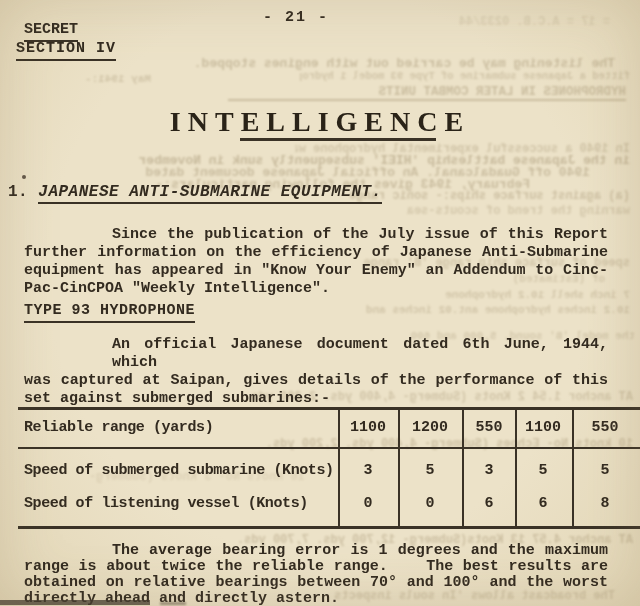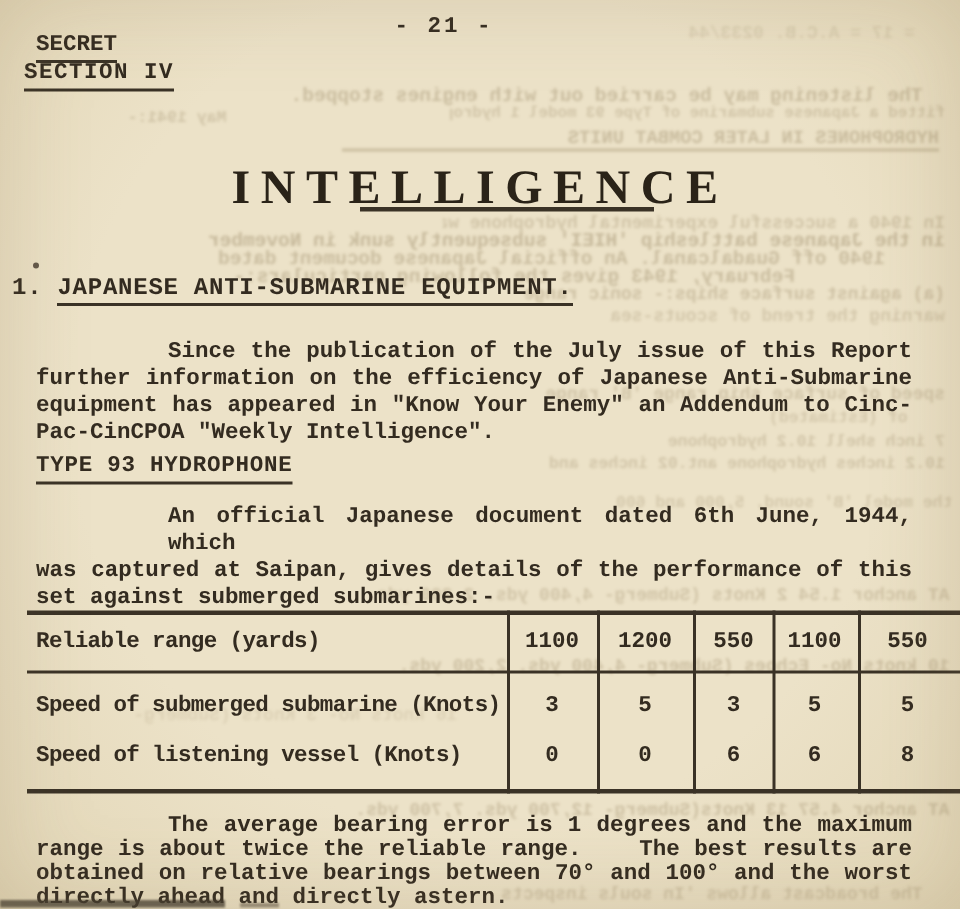--- a/index.html
+++ b/index.html
@@ -21,27 +21,27 @@
   }
   .abs{position:absolute;}
   .tw{font:bold 15px/18px "Liberation Mono", monospace;color:var(--ink);}
   .u{border-bottom:2px solid var(--rule);padding-bottom:1px;}
   .hdr-secret{left:24px;top:21px;}
   .hdr-page{left:263px;top:9px;letter-spacing:2px;}
   .hdr-ref{left:444px;top:9px;}
   .section-hd{left:16px;top:40px;letter-spacing:1px;}
   .doc-title{
     left:0;right:0;top:106px;text-align:center;
-    font-family:"Liberation Serif", serif;font-weight:bold;font-size:32px;
+    font-family:"Liberation Serif", serif;font-weight:bold;font-size:28px;
     letter-spacing:7px;color:var(--ink-dark);
   }
   .title-rule{left:240px;top:138px;width:196px;height:3px;background:var(--rule);}
   .h1{left:8px;top:183px;font:bold 16px/18px "Liberation Mono", monospace;
       color:var(--ink);letter-spacing:.5px;}
-  .h1 .u2{border-bottom:2px solid var(--rule);padding-bottom:1px;}
+  .h1 .u2{border-bottom:2px solid var(--rule);padding-bottom:1px;font-style:italic;}
   .subhead{left:24px;top:302px;letter-spacing:.5px;}
   .para{left:24px;width:584px;color:var(--ink);
         font:bold 15px/18px "Liberation Mono", monospace;}
   .para.tight{line-height:16px;}
   .line{text-align:justify;text-align-last:justify;}
   .line.no-stretch{text-align-last:left;}
   .line.indent{padding-left:88px;}
   
   .hrule{left:18px;width:622px;background:var(--rule);}
   .vline{width:2px;background:var(--rule);}

